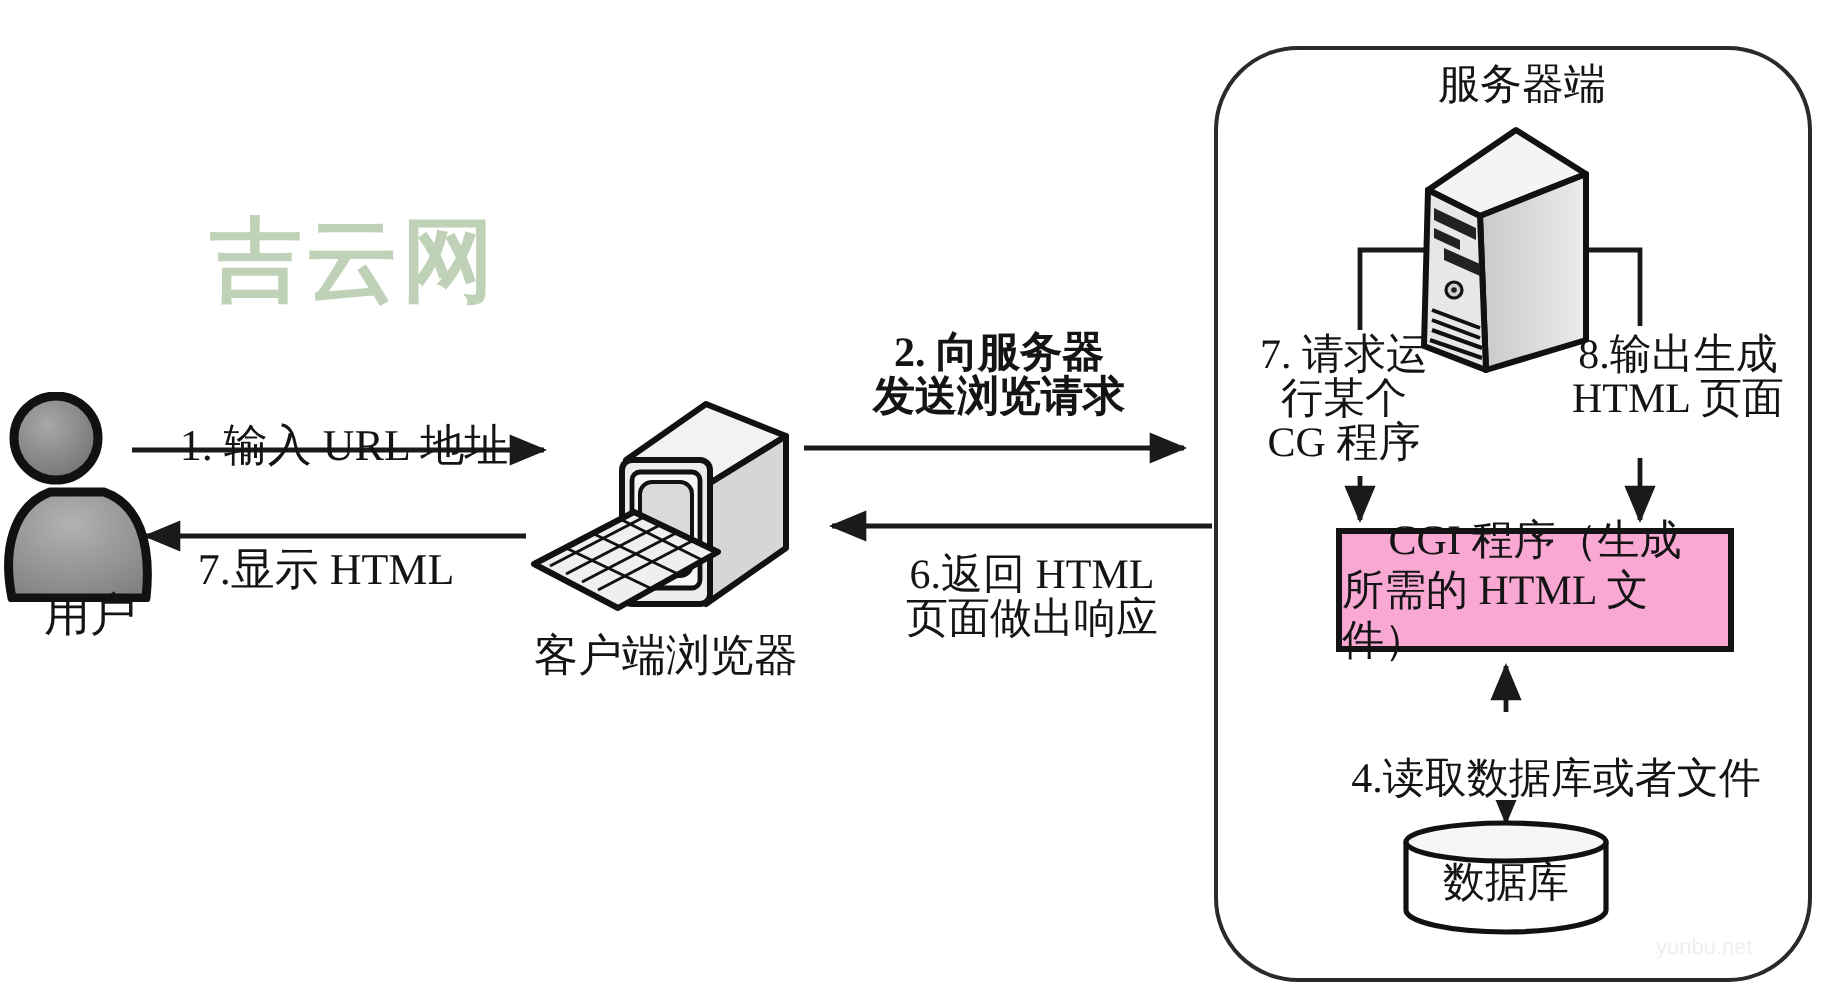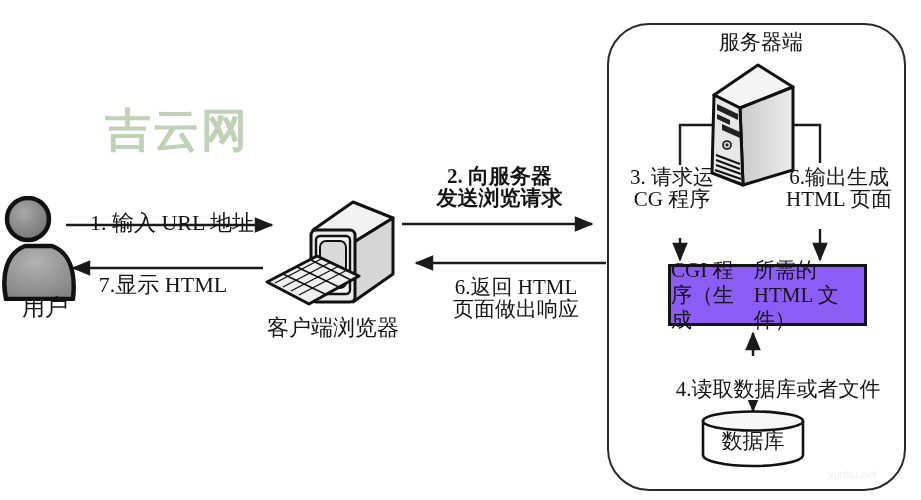--- a/index.html
+++ b/index.html
@@ -16,22 +16,22 @@
     font-family:"DejaVu Sans","Liberation Sans",sans-serif;
     font-weight:bold; font-size:46px; letter-spacing:2px;
     opacity:.85;
     margin-left:21px;
   }
   .wm-corner { font-family:"Liberation Sans",sans-serif; font-size:11px; color:#e2e2e2; }
   .server-panel {
     border:2px solid #2a2a2a; border-radius:42px; background:transparent;
   }
   .cgi-box {
-    border:3px solid #141414; background:#8b5cf6;
-    display:flex; flex-direction:row; justify-content:center; align-items:center;
+    border:3px solid #141414; background:#f9a8d4;
+    display:flex; flex-direction:column; justify-content:center; align-items:center;
     font-size:21px; line-height:25px;
   }
   svg { display:block; }
   .t4bg { background:#ffffff; padding:0 2px; }
 </style>
 </head>
 <body>
 
 <div class="canvas">
 
@@ -163,24 +163,25 @@
     <div class="lbl">2. 向服务器</div>
     <div class="lbl">发送浏览请求</div>
   </div>
 
   <div class="abs" style="left:416px; top:276px; width:200px;">
     <div class="lbl">6.返回 HTML</div>
     <div class="lbl">页面做出响应</div>
   </div>
 
   <div class="abs" style="left:616px; top:166px; width:112px;">
-    <div class="lbl">3. 请求运</div>
+    <div class="lbl">7. 请求运</div>
+    <div class="lbl">行某个</div>
     <div class="lbl">CG 程序</div>
   </div>
 
   <div class="abs" style="left:772px; top:166px; width:134px;">
-    <div class="lbl">6.输出生成</div>
+    <div class="lbl">8.输出生成</div>
     <div class="lbl">HTML 页面</div>
   </div>
 
   <div class="abs lbl t4bg" style="left:658px; top:378px; width:240px;">4.读取数据库或者文件</div>
 
 </div>
 
 </body></html>

